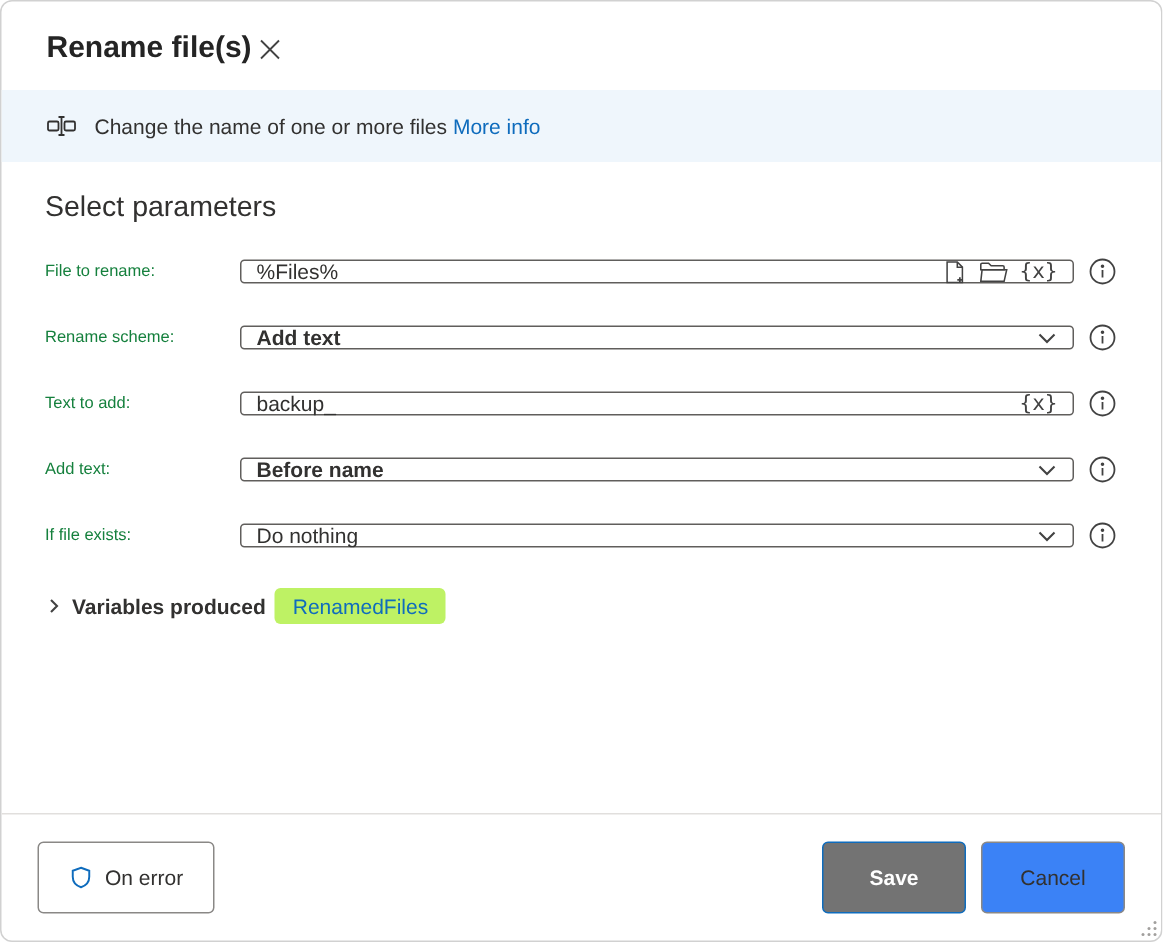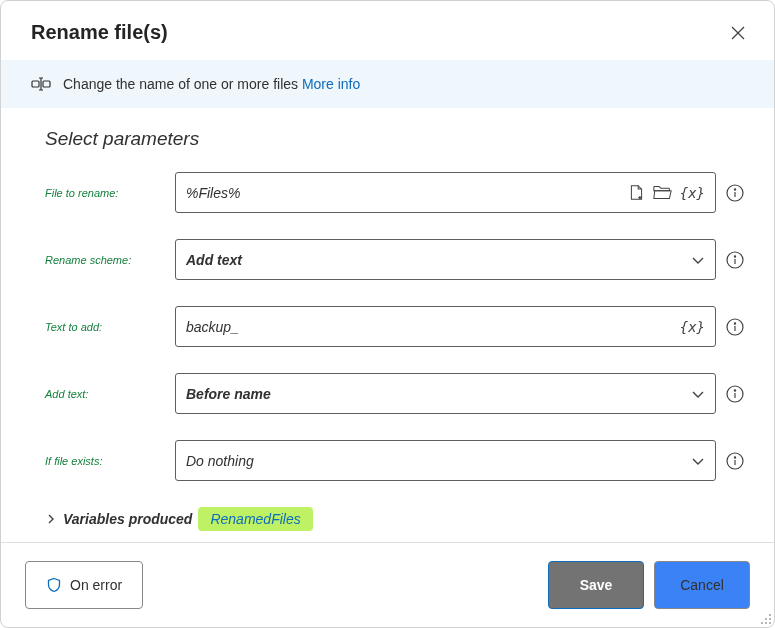--- a/index.html
+++ b/index.html
@@ -18,21 +18,21 @@
       height: 628px;
       border: 1px solid #d1d1d1;
       border-radius: 8px;
       display: flex;
       flex-direction: column;
       position: relative;
       overflow: hidden;
     }
     .dialog-header {
       display: flex;
-      justify-content: space-between;
+      justify-content: flex-start;
       align-items: flex-start;
       padding: 20px 24px 12px 30px;
     }
     .dialog-title {
       font-size: 20px;
       font-weight: 600;
       color: #242424;
     }
     .close-btn {
       cursor: pointer;
@@ -47,24 +47,23 @@
       gap: 12px;
     }
     .info-banner-text {
       color: #323130;
     }
     .more-info-link {
       color: #0f6cbd;
       cursor: pointer;
     }
     .content {
-      padding: 20px 30px 10px 44px;
+      padding: 20px 30px 10px 29px;
       flex: 1;
       overflow-y: auto;
-      font-style: italic;
     }
     .section-title {
       font-size: 19px;
       font-weight: 400;
       color: #323130;
       margin-bottom: 22px;
     }
     .form-row {
       display: flex;
       align-items: center;
@@ -77,21 +76,21 @@
       flex-shrink: 0;
     }
     .form-control-wrap {
       flex: 1;
       display: flex;
       align-items: center;
       gap: 10px;
     }
     .form-control {
       flex: 1;
-      height: 41px;
+      height: 16px;
       border: 1px solid #605e5c;
       border-radius: 3px;
       padding: 0 10px;
       display: flex;
       align-items: center;
       background: #fff;
     }
     .form-control-value {
       flex: 1;
       font-size: 14px;

